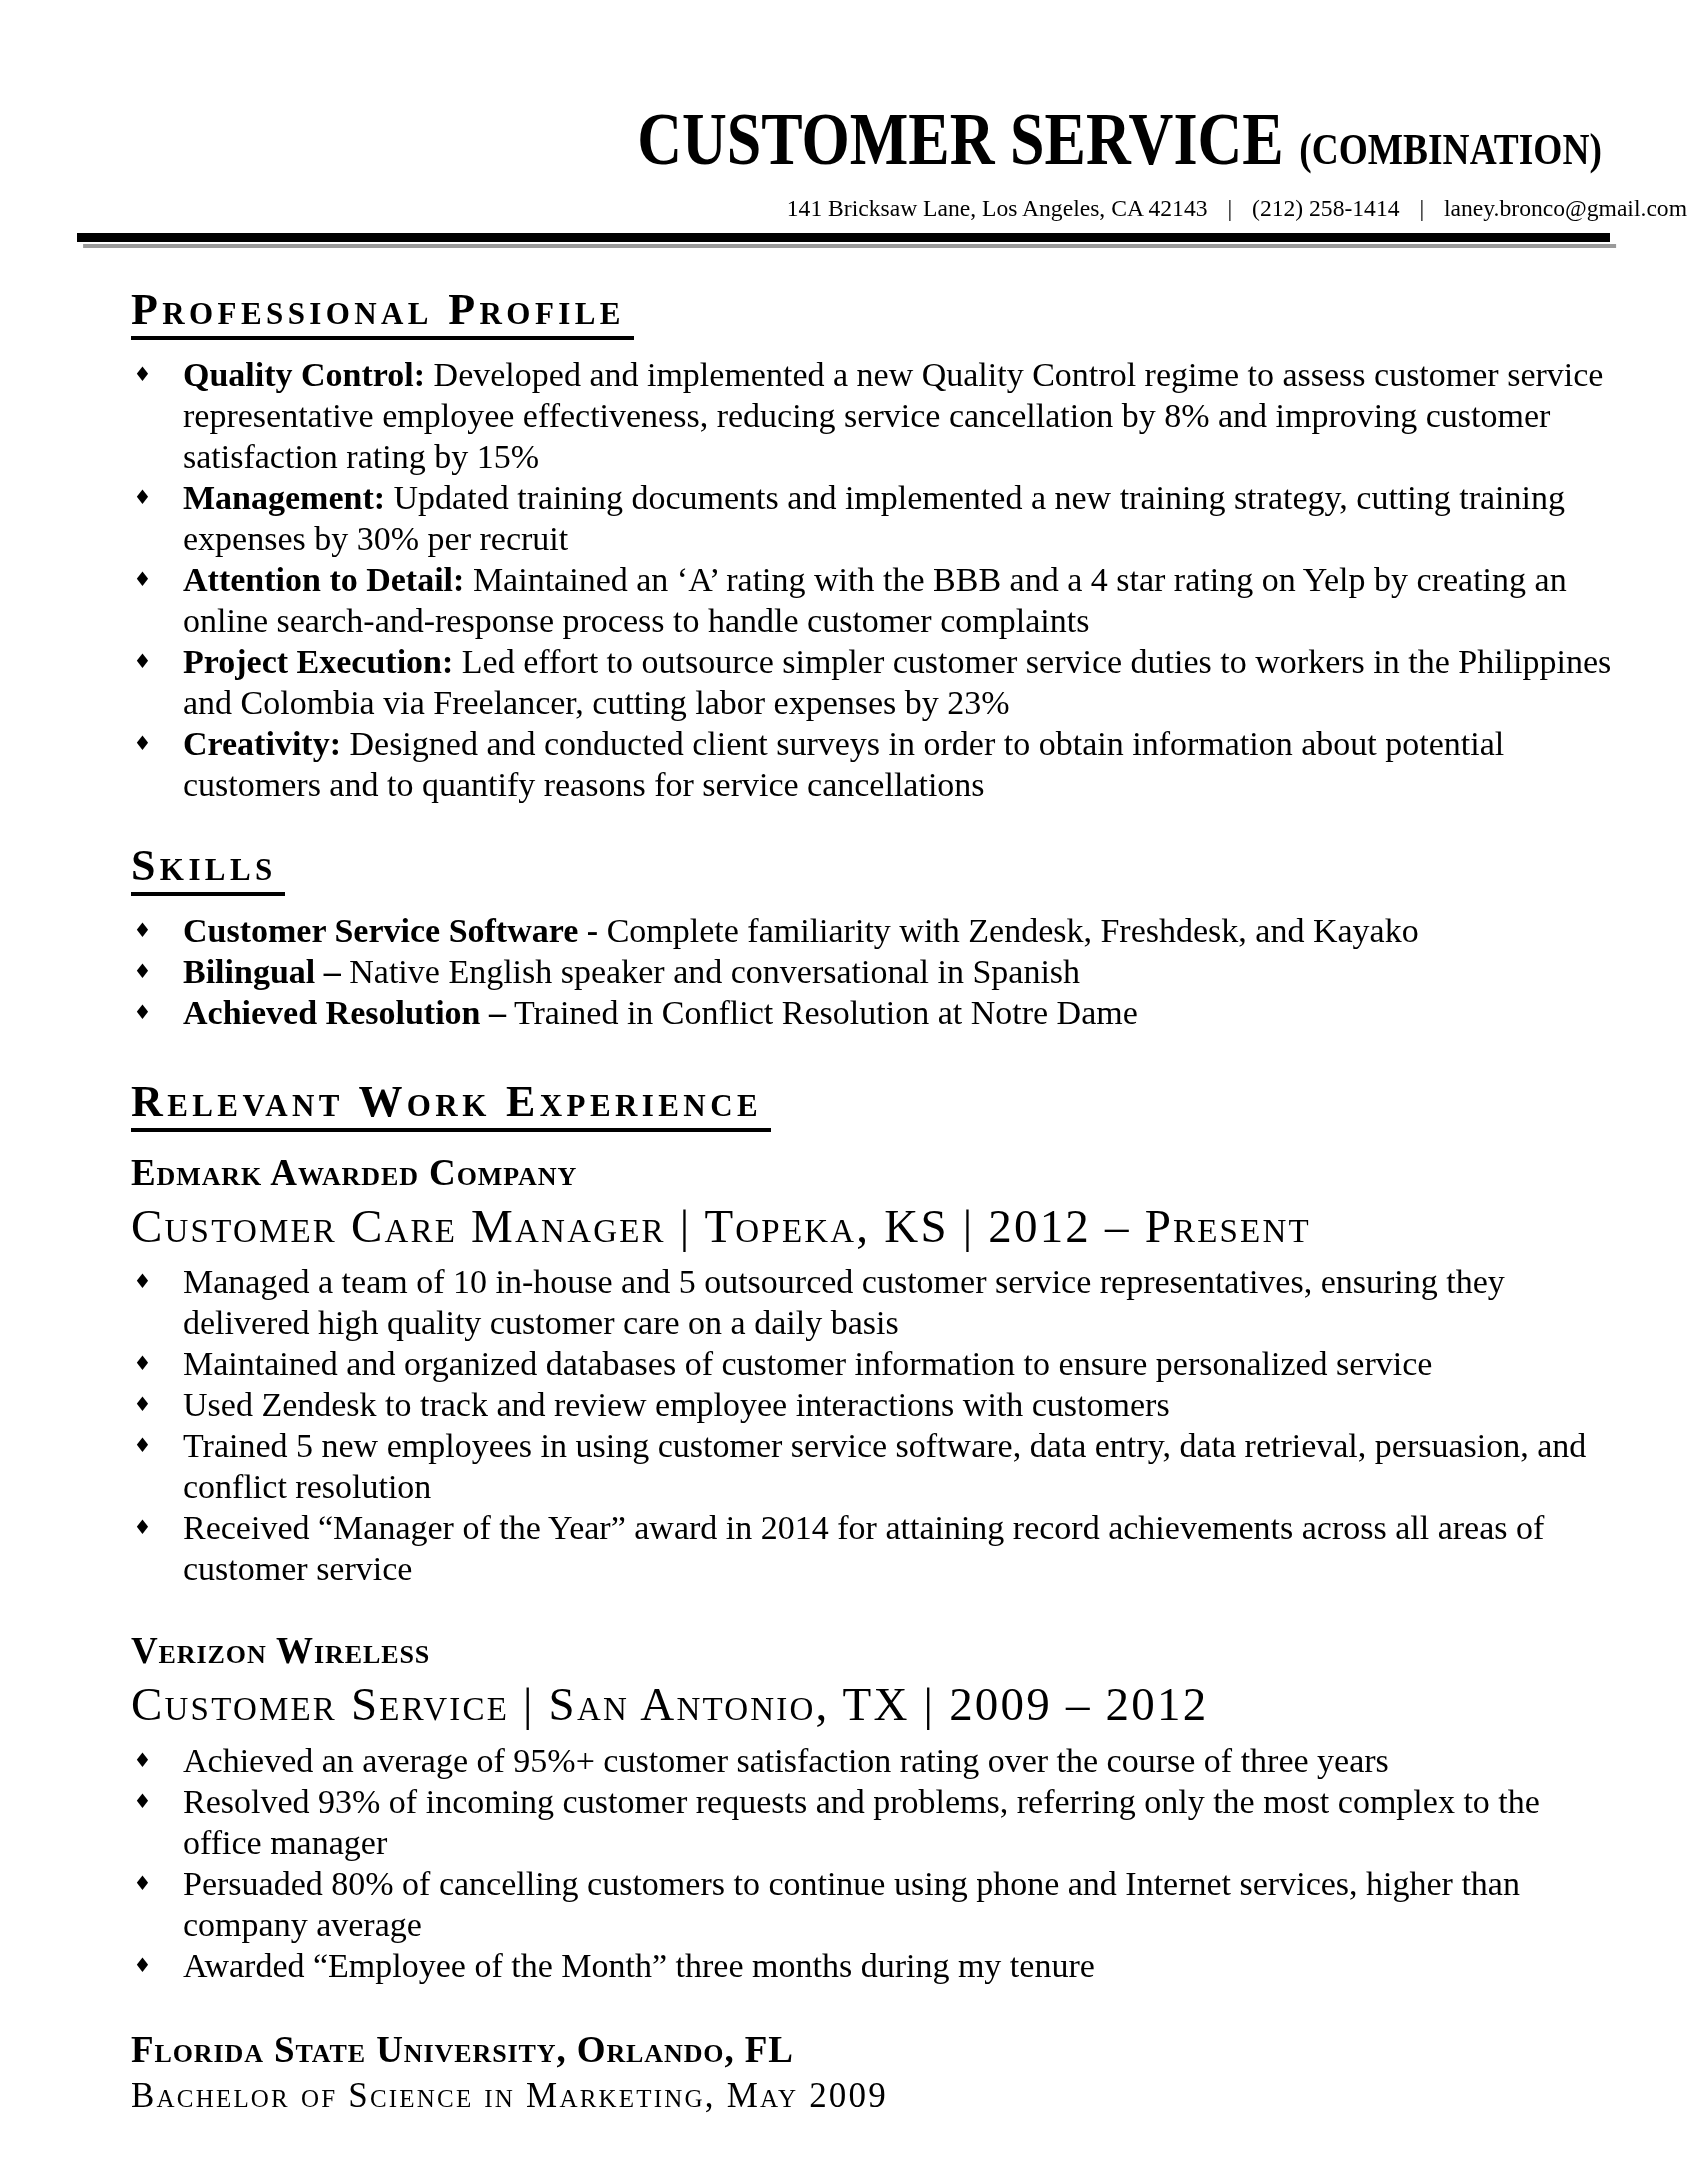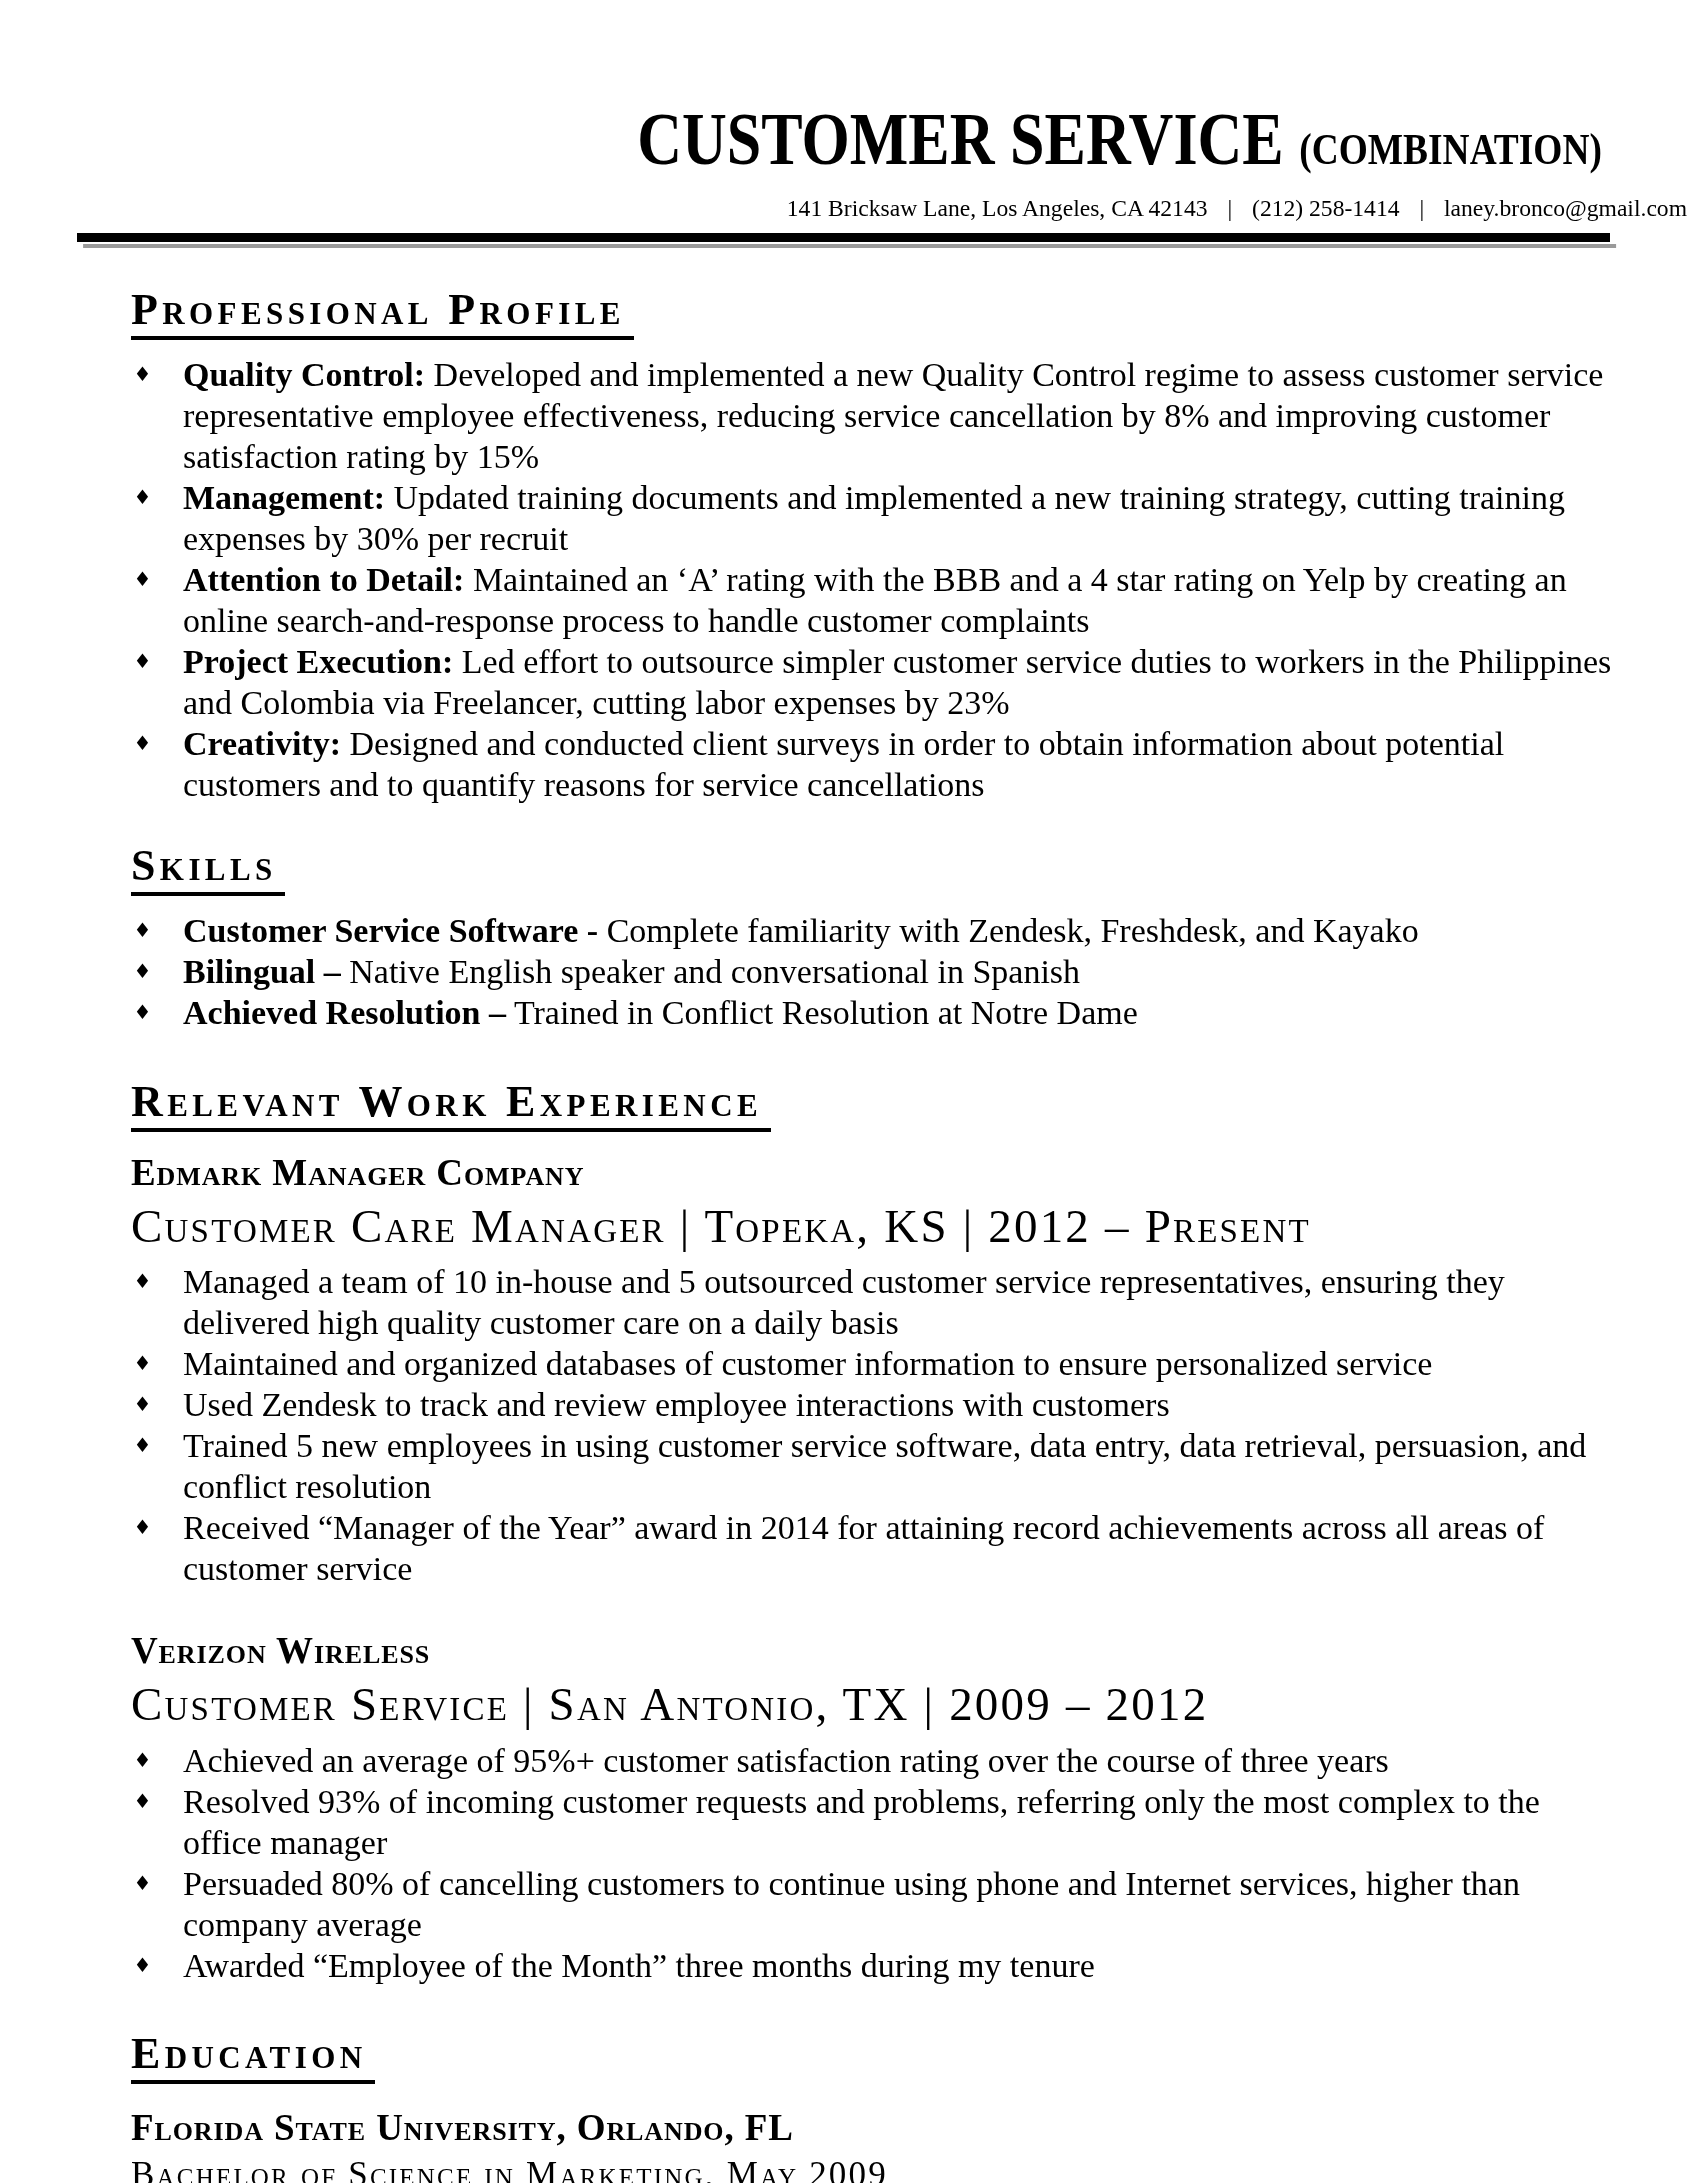--- a/index.html
+++ b/index.html
@@ -170,21 +170,21 @@
           <strong class="lead">Achieved Resolution –</strong>
           <span>Trained in Conflict Resolution at Notre Dame</span>
         </li>
       </ul>
     </section>
 
     <section class="section exp">
       <div><h2>Relevant Work Experience</h2></div>
 
       <div class="job first">
-        <h3 class="company">Edmark Manager Company</h3>
+        <h3 class="company">Edmark Awarded Company</h3>
         <h4 class="jobline">Customer Care Manager | Topeka, KS | 2012 – Present</h4>
         <ul class="blist">
           <li>
             <span class="blt">♦</span>
             <span>Managed a team of 10 in-house and 5 outsourced customer service representatives, ensuring they delivered high quality customer care on a daily basis</span>
           </li>
           <li>
             <span class="blt">♦</span>
             <span>Maintained and organized databases of customer information to ensure personalized service</span>
           </li>
@@ -221,20 +221,19 @@
           </li>
           <li>
             <span class="blt">♦</span>
             <span>Awarded “Employee of the Month” three months during my tenure</span>
           </li>
         </ul>
       </div>
     </section>
 
     <section class="section edu">
-      <div><h2>Education</h2></div>
       <h3 class="edu-school">Florida State University, Orlando, FL</h3>
       <h4 class="edu-degree">Bachelor of Science in Marketing, May 2009</h4>
     </section>
 
   </main>
 </div>
 
 
 </body></html>

